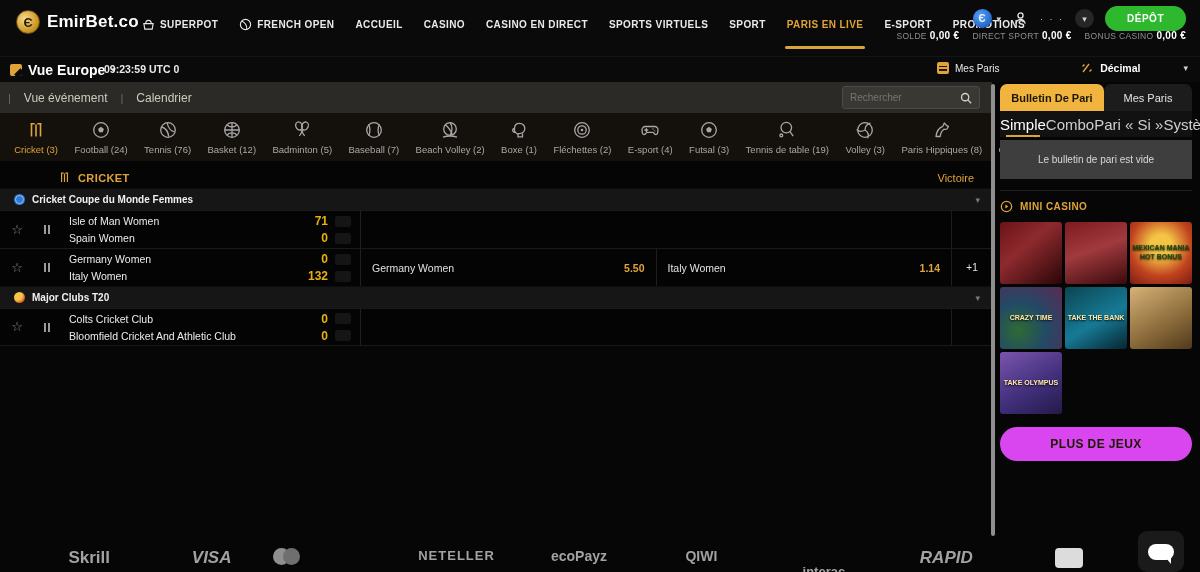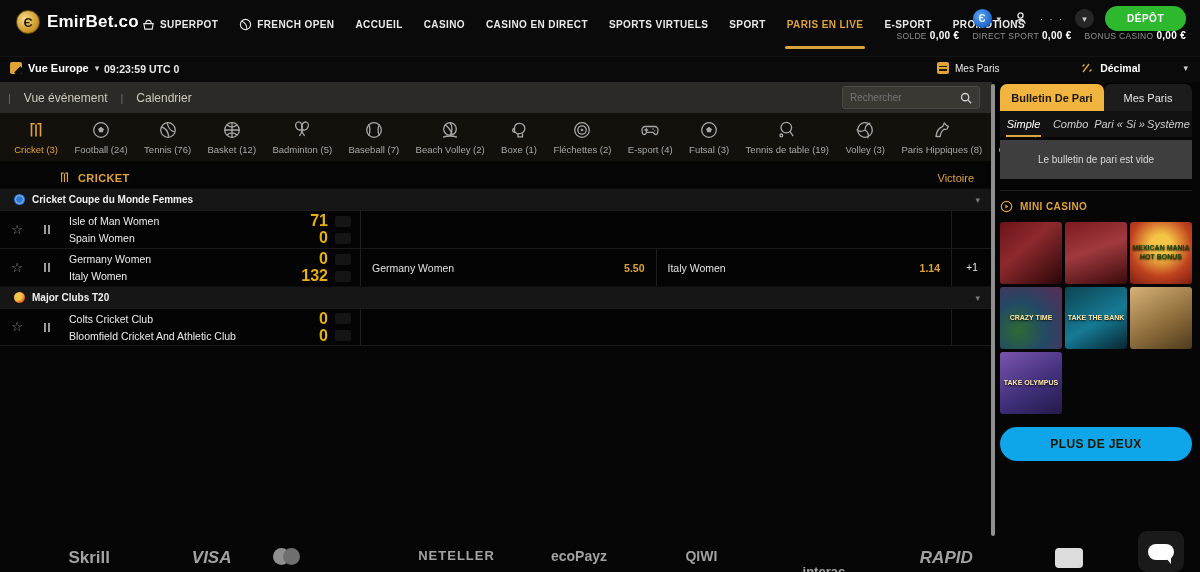--- a/index.html
+++ b/index.html
@@ -42,21 +42,21 @@
   .bal { font-size:8.5px; color:#8f8f8f; letter-spacing:.3px; white-space:nowrap; }
   .bal b { color:#fff; font-size:10px; margin-left:3px; }
 
   
   .subbar { position:absolute; left:0; right:0; top:56px; height:26px; background:#0a0a0a;
     border-top:1px solid #141414; }
   .view-select { position:absolute; left:10px; top:5px; display:flex; align-items:center; gap:6px; cursor:pointer; }
   .sq-gold { width:12px; height:12px; border-radius:2px; background:#dfa338; position:relative; overflow:hidden; }
   .sq-gold::after { content:""; position:absolute; right:-3px; bottom:-3px; width:9px; height:9px;
     background:#0a0a0a; transform:rotate(45deg); }
-  .view-label { font-size:11px; font-weight:bold; }
+  .view-label { font-size:14px; font-weight:bold; }
   .clock { position:absolute; left:104px; top:6px; font-size:10.5px; font-weight:bold; color:#e9e9e9; }
   .mybets-main { position:absolute; left:937px; top:5px; display:flex; align-items:center; gap:6px; cursor:pointer; }
   .list-gold { width:12px; height:12px; border-radius:2px; background:#dfa338; display:flex; flex-direction:column;
     justify-content:center; gap:2px; padding:0 2px; }
   .list-gold i { display:block; height:1.5px; background:#23190a; }
   .mybets-label { font-size:10px; color:#e9e9e9; }
   .odds-format { position:absolute; right:12px; top:5px; display:flex; align-items:center; gap:7px; cursor:pointer; }
   .odds-label { font-size:10.5px; font-weight:bold; }
   .odds-format .chev { margin-left:36px; }
   .odds-ico { color:#dfa338; }
@@ -100,21 +100,21 @@
 
   
   .match { display:flex; height:38px; border-top:1px solid #1a1a1a; background:#040404; }
   .m-left { width:361px; display:flex; align-items:center; border-right:1px solid #202020; }
   .star { width:34px; text-align:center; color:#8d8d8d; font-size:13px; cursor:pointer; line-height:38px; }
   .pause { width:26px; display:flex; justify-content:center; gap:2.5px; }
   .pause i { width:2px; height:9px; background:#9a9a9a; display:block; }
   .teams { flex:1; display:flex; flex-direction:column; gap:4px; padding-left:9px; }
   .tline { display:flex; align-items:center; height:13px; }
   .tname { flex:1; font-size:10.5px; color:#ececec; white-space:nowrap; overflow:hidden; }
-  .tscore { width:36px; text-align:right; color:#e8b00e; font-weight:bold; font-size:16px; }
+  .tscore { width:36px; text-align:right; color:#e8b00e; font-weight:bold; font-size:12px; }
   .tbox { width:16px; height:11px; background:#151515; border-radius:2px; margin:0 9px 0 7px; }
   .m-odds { flex:1; display:flex; }
   .odd-cell { flex:1; display:flex; align-items:center; padding:0 11px; border-right:1px solid #1d1d1d;
     cursor:pointer; }
   .odd-cell.empty { cursor:default; }
   .odd-name { flex:1; font-size:10.5px; color:#e2e2e2; }
   .odd-val { color:#dfa338; font-weight:bold; font-size:10.5px;padding-left:6px; }
   .m-more { width:40px; display:flex; align-items:center; justify-content:center; font-size:10px; color:#e8e8e8;
     cursor:pointer; }
 
@@ -122,42 +122,42 @@
     border-radius:2px; }
 
   
   .sidebar { position:absolute; left:1000px; top:84px; width:192px; }
   .bs-tabs { display:flex; }
   .bs-tab { height:27px; display:flex; align-items:center; justify-content:center; font-size:11px;
     border-radius:7px 7px 0 0; cursor:pointer; }
   .bs-tab.active { flex:1.18; background:#f0b43f; color:#1d1703; font-weight:bold; }
   .bs-tab.inactive { flex:1; background:#1c1c1c; color:#e3e3e3; }
   .bs-subtabs { display:flex; height:26px; background:#121212; }
-  .bs-subtab { flex:1; display:flex; align-items:center; justify-content:center; font-size:11px;
-    color:#cfcfcf; position:relative; cursor:pointer; white-space:nowrap;font-style:italic; }
+  .bs-subtab { flex:1; display:flex; align-items:center; justify-content:center; font-size:15px;
+    color:#cfcfcf; position:relative; cursor:pointer; white-space:nowrap; }
   .bs-subtab.active { color:#fff; }
   .bs-subtab.active::after { content:""; position:absolute; left:6px; right:6px; bottom:0; height:2px;
     background:#d9a43a; }
   .bs-empty { margin-top:3px; height:39px; background:#3e3e3e; display:flex; align-items:center;
     justify-content:center; font-size:10px; color:#d8d8d8; }
   .mini-head { margin-top:11px; border-top:1px solid #1e1e1e; padding-top:9px;
     display:flex; align-items:center; gap:7px; color:#dfa338; font-weight:bold; font-size:10px; letter-spacing:.4px; }
   .games { margin-top:9px; display:grid; grid-template-columns:repeat(3,62px); gap:3px; }
   .gtile { width:62px; height:62px; border-radius:3px; overflow:hidden; display:flex; align-items:center;
     justify-content:center; cursor:pointer; }
   .gtile span { font-size:7px; font-weight:bold; color:#ffe9a8; text-align:center; line-height:1.25;
     text-shadow:0 1px 2px #000; padding:2px; }
   .g1 { background:linear-gradient(140deg,#6b1318 0%,#8e2a2e 40%,#2a0608 100%); }
   .g2 { background:linear-gradient(160deg,#7e1a20 0%,#a03a3e 45%,#3a0a0c 100%); }
   .g3 { background:radial-gradient(circle at 50% 38%,#f5c445 22%,#c0431f 62%,#7c1d12 100%); }
   .g4 { background:radial-gradient(circle at 30% 70%,#2e6b33 0%,#224a66 45%,#5a2a55 100%); }
   .g5 { background:linear-gradient(150deg,#0d4552 0%,#167a95 55%,#072530 100%); }
   .g6 { background:linear-gradient(150deg,#d7b277 0%,#8a6a3a 60%,#4e3a1c 100%); }
   .g7 { background:linear-gradient(150deg,#7a55ad 0%,#42307c 55%,#241a4a 100%); }
-  .more-btn { margin-top:13px; width:192px; height:34px; background:#0ea5e9; border:none; border-radius:17px;
+  .more-btn { margin-top:13px; width:192px; height:34px; background:#d946ef; border:none; border-radius:17px;
     font-weight:bold; font-size:12px; letter-spacing:.4px; color:#1d1703; cursor:pointer;
     font-family:"Liberation Sans", sans-serif; }
 
   
   .footer { position:absolute; left:0; top:548px; width:1130px; display:flex; align-items:flex-start;
     gap:0; padding-left:28px; }
   .pay { color:#a2a2a2; font-weight:bold; font-size:17px; white-space:nowrap; flex:1; text-align:center; }
   .pay.italic { font-style:italic; }
   .mc { display:inline-flex; }
   .mc i { width:17px; height:17px; border-radius:50%; background:#8f8f8f; display:block; }

